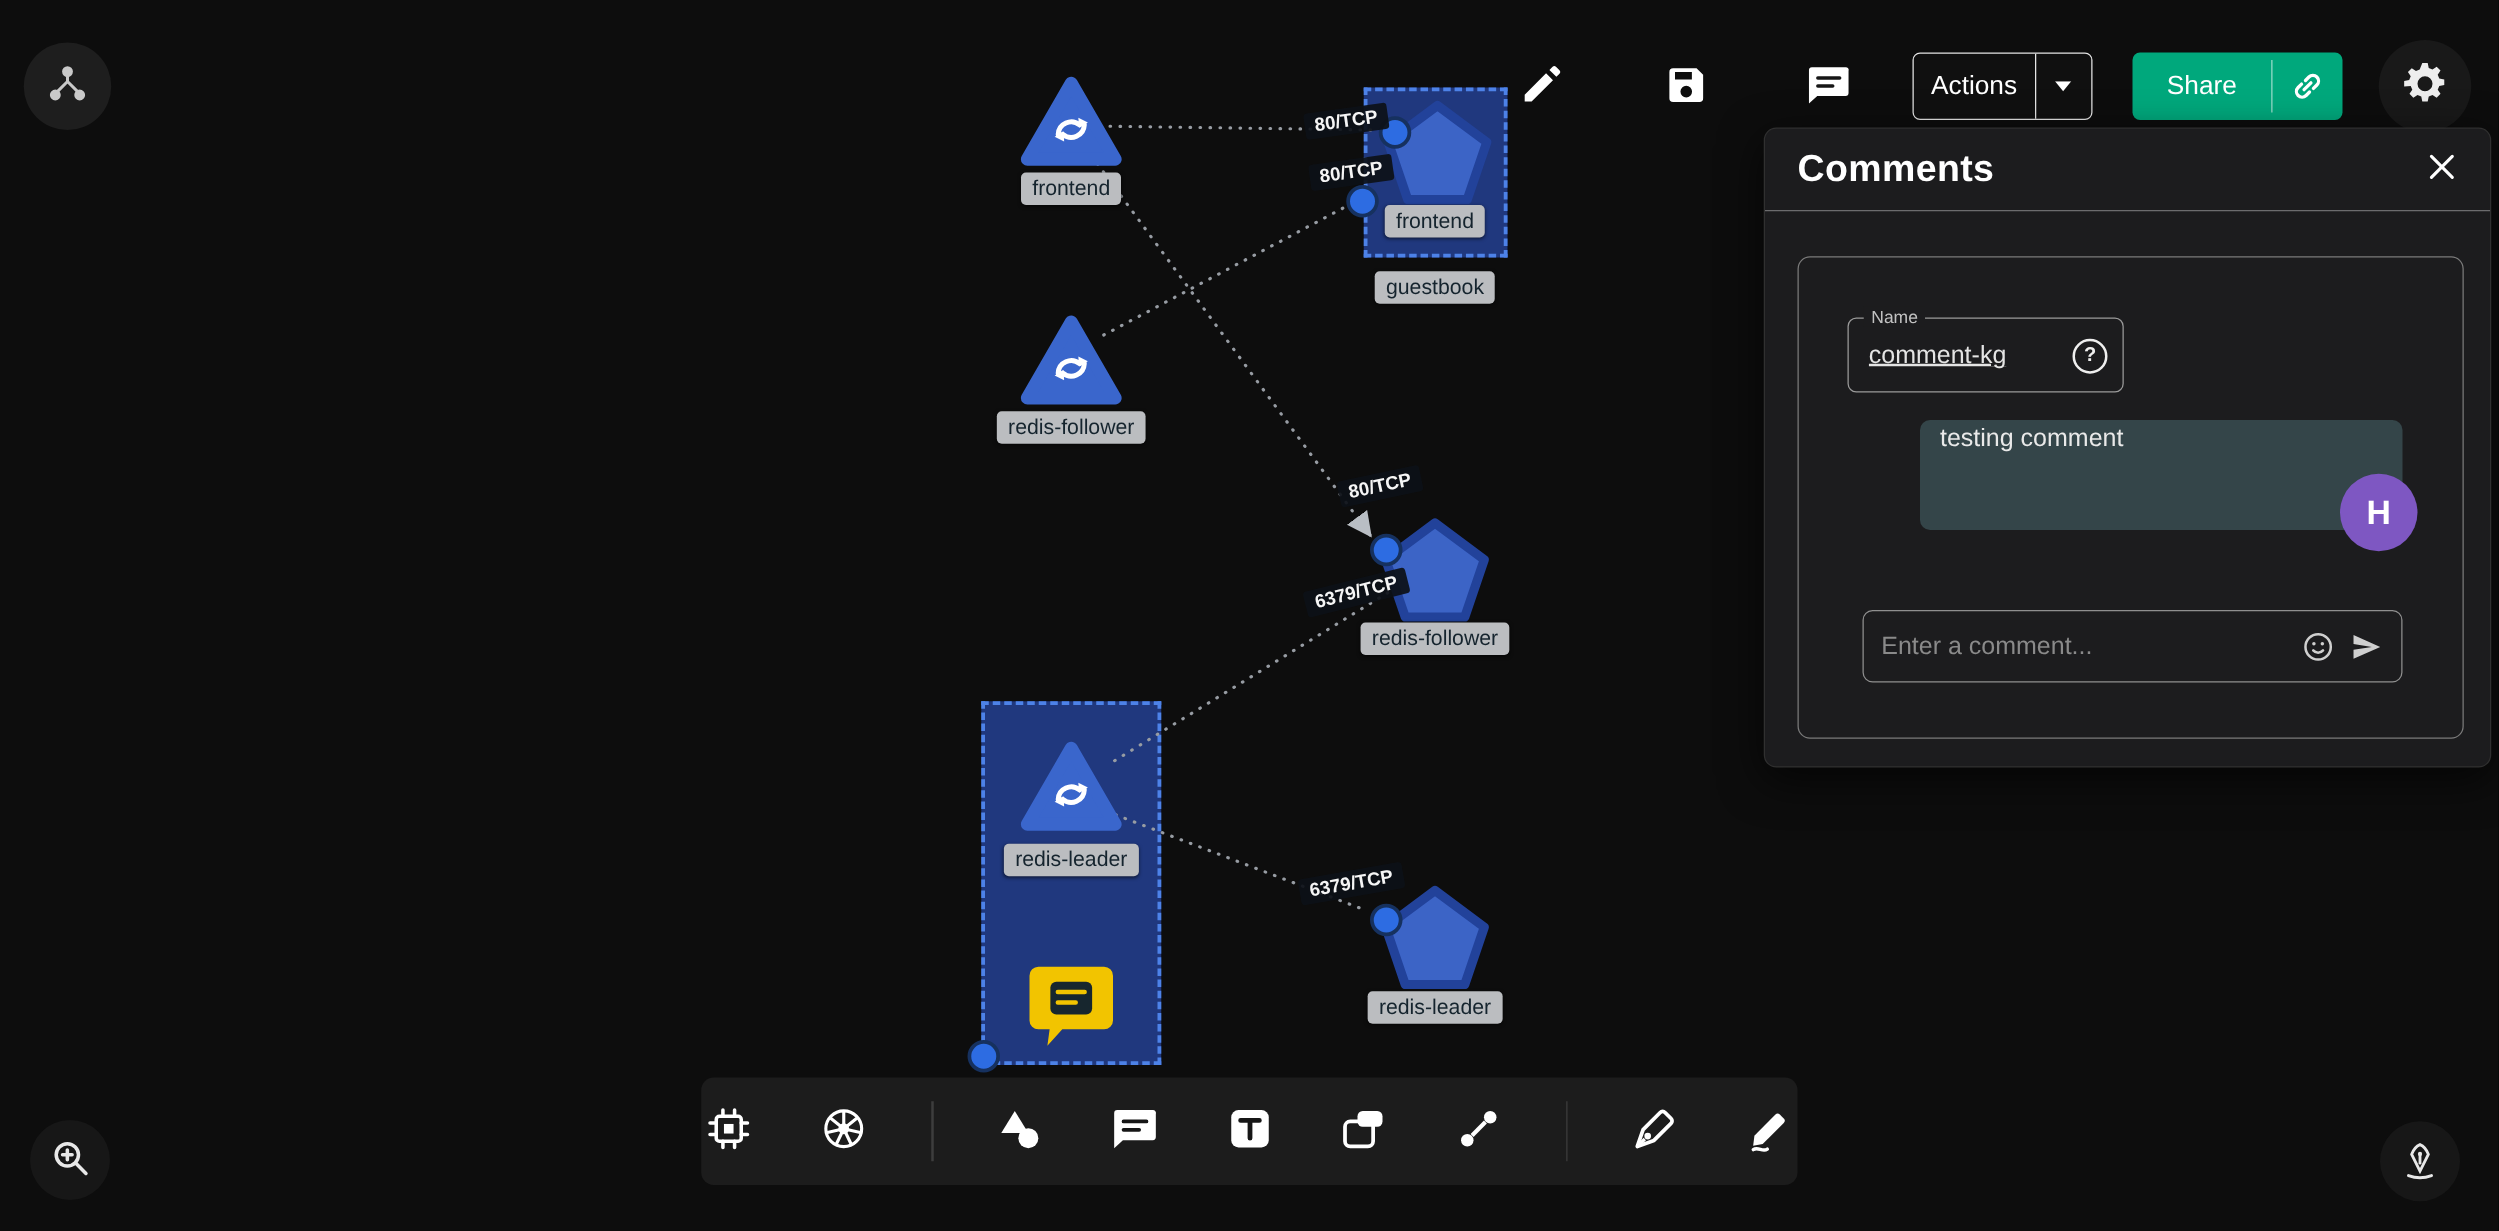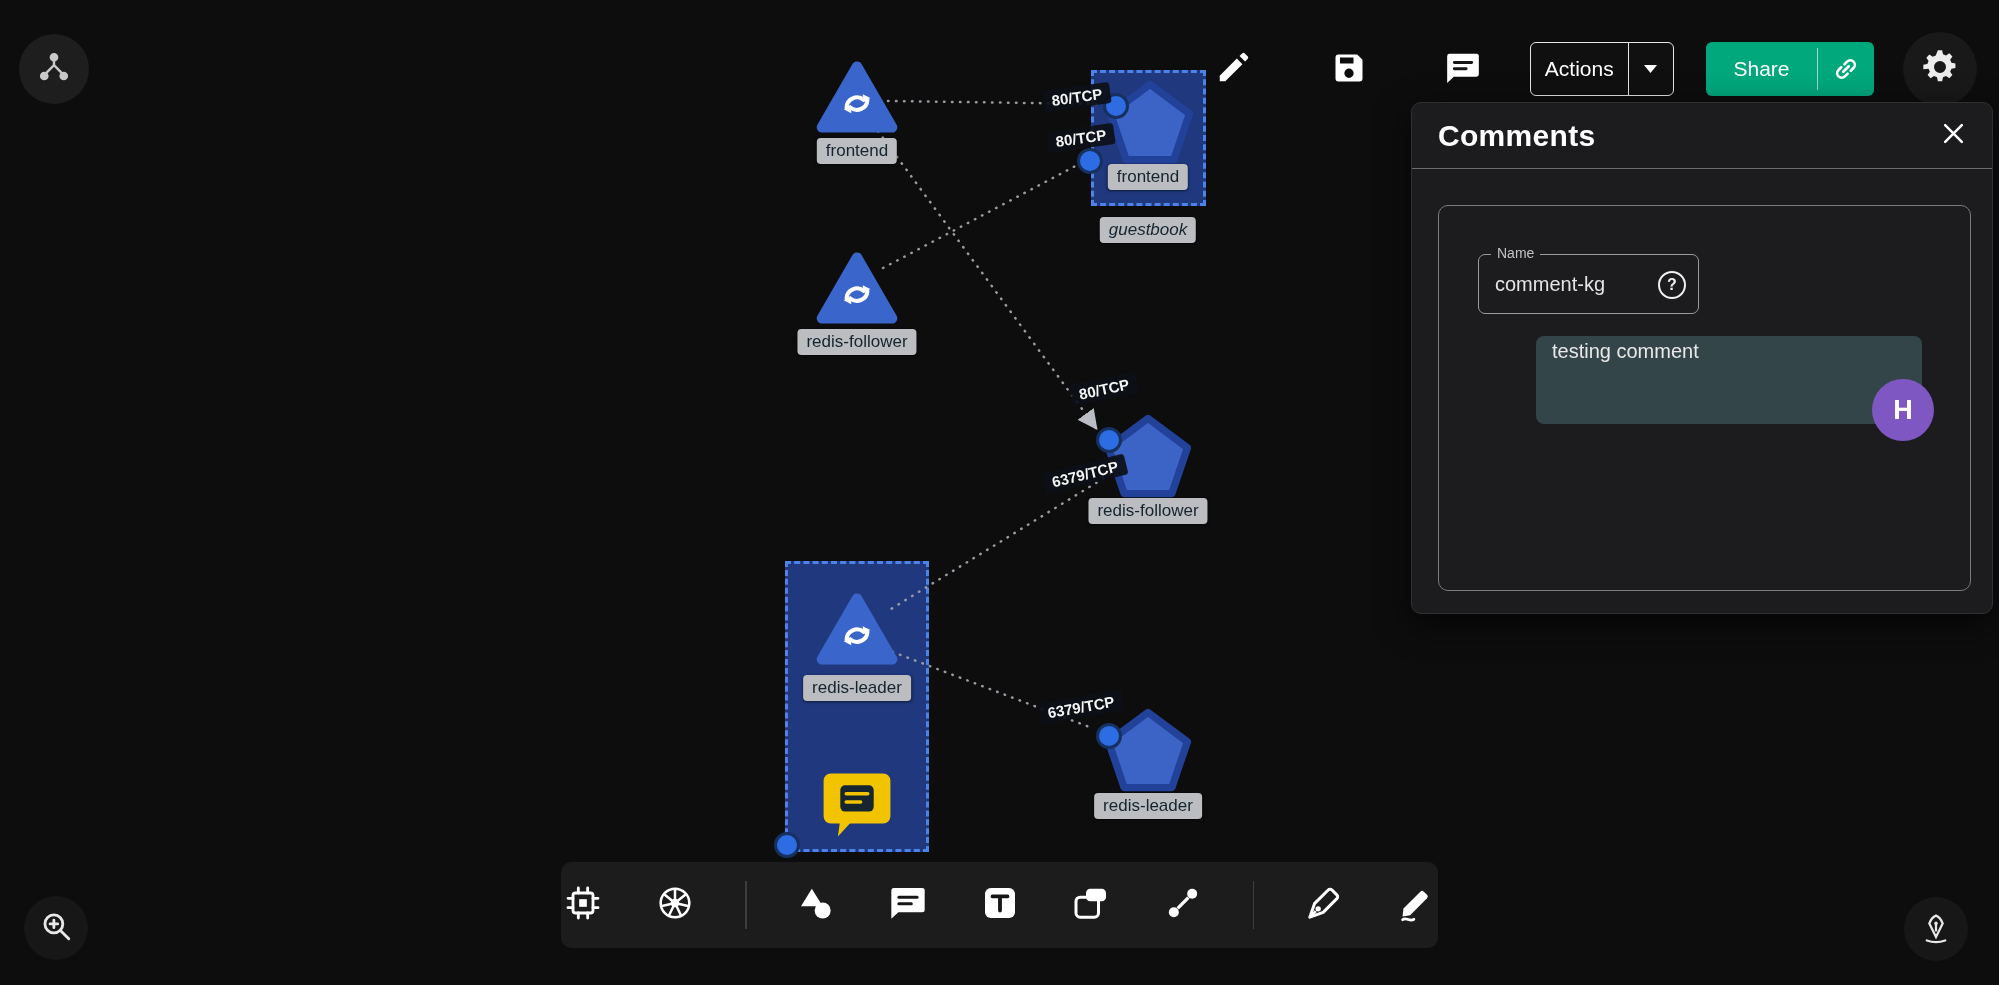--- a/index.html
+++ b/index.html
@@ -37,21 +37,21 @@
                   border-bottom:1px solid rgba(230,230,230,.4); }
   .panel-title { font-size:30px; font-weight:600; letter-spacing:.3px; }
   .panel-body { position:absolute; left:26px; top:102px; width:533px; height:386px;
                 border:1px solid #7a7a7a; border-radius:10px; }
   .name-field { position:absolute; left:39px; top:48px; width:221px; height:60px;
                 border:1px solid #9a9a9a; border-radius:7px; }
   .name-field .flabel { position:absolute; top:-10px; left:12px; padding:0 6px;
                         background:#1c1c1e; font-size:14px; color:#c2c2c2; }
   .name-field input { width:100%; height:100%; background:transparent; border:none;
                       outline:none; color:#e4e4e4; font-size:20px; padding:0 48px 0 16px;
-                      font-family:"Liberation Sans",sans-serif; }
+                      font-family:"Liberation Sans",sans-serif;text-decoration:underline; }
   .help-icon { position:absolute; right:12px; top:16px; width:28px; height:28px;
                border:2.5px solid #efefef; border-radius:50%; display:flex;
                align-items:center; justify-content:center; font-size:16px;
                font-weight:bold; color:#efefef; cursor:pointer; }
   .comment-card { position:absolute; left:97px; top:130px; width:386px; height:88px;
                   background:#344549; border-radius:8px; padding:4px 16px; }
   .comment-text { font-size:20px; color:#e9e9e9; }
   .comment-meta { display:flex; justify-content:space-between; align-items:baseline;
                   margin-top:11px; padding-right:30px; }
   .comment-time { font-size:17px; color:#9db0b3; }
@@ -97,21 +97,21 @@
               justify-content:center; cursor:pointer; }
   .tb-div { width:2px; height:48px; background:#3d3d3d; }
 </style>
 </head>
 <body>
 
 <div id="screen">
 
   <div id="canvas-layer">
       <div class="sel-box" style="left: 1091px; top: 70px; width: 115px; height: 136px;"></div>
-      <div class="chip" style="left: 1148px; top: 230px; transform: translate(-50%, -50%); font-style: italic;">guestbook</div>
+      <div class="chip" style="left: 1148px; top: 230px; transform: translate(-50%, -50%);">guestbook</div>
       <div class="sel-box" style="left: 785px; top: 561px; width: 144px; height: 291px;"></div>
       <svg id="edges-svg" width="1999" height="985" viewBox="0 0 1999 985">
         <defs>
           <marker id="arr" markerWidth="9" markerHeight="9" refX="7" refY="4" orient="auto">
             <path d="M0,0L8,4L0,8z" fill="#b9bec4"></path>
           </marker>
         </defs>
         <line x1="888" y1="101" x2="1103" y2="104" stroke="#979ca3" stroke-width="2.5" stroke-linecap="round" stroke-dasharray="0.5 7.5"></line>
         <line x1="883" y1="268" x2="1081" y2="163" stroke="#979ca3" stroke-width="2.5" stroke-linecap="round" stroke-dasharray="0.5 7.5"></line>
         <line x1="878" y1="131" x2="1096" y2="428" stroke="#979ca3" stroke-width="2.5" stroke-linecap="round" stroke-dasharray="0.5 7.5" marker-end="url(#arr)"></line>
@@ -257,20 +257,38 @@
     <div class="panel-body">
       <div class="name-field">
         <span class="flabel">Name</span>
         <input type="text" value="comment-kg" style="">
         <span class="help-icon">?</span>
       </div>
       <div class="comment-card">
         <div class="comment-text">testing comment</div>
       </div>
       <div class="avatar">H</div>
+      <div class="comment-input-wrap">
+        <input type="text" placeholder="Enter a comment..." style="">
+        <span style="cursor:pointer; display:flex;">
+          <svg width="27" height="27" viewBox="0 0 24 24">
+              <g stroke="#cfcfcf" stroke-width="1.8" fill="none" stroke-linecap="round">
+                <circle cx="12" cy="12" r="9"></circle>
+                <path d="M8.5 14.5a4.6 4.6 0 0 0 7 0"></path>
+              </g>
+              <circle cx="9" cy="9.8" r="1.25" fill="#cfcfcf"></circle>
+              <circle cx="15" cy="9.8" r="1.25" fill="#cfcfcf"></circle>
+            </svg>
+        </span>
+        <span style="cursor:pointer; display:flex;">
+          <svg width="27" height="27" viewBox="0 0 24 24">
+              <path d="M2.5 20.5L21.5 12 2.5 3.5v6.4L15.5 12 2.5 14.1z" fill="#cfcfcf"></path>
+            </svg>
+        </span>
+      </div>
     </div>
   </div>
 
 
   <div class="toolbar">
     <div class="tool-btn">
       <span>
         <svg width="40" height="40" viewBox="0 0 24 24">
             <g stroke="#fff" stroke-width="1.7" fill="none" stroke-linecap="round">
               <rect x="6" y="6" width="12" height="12" rx="1.5"></rect>

